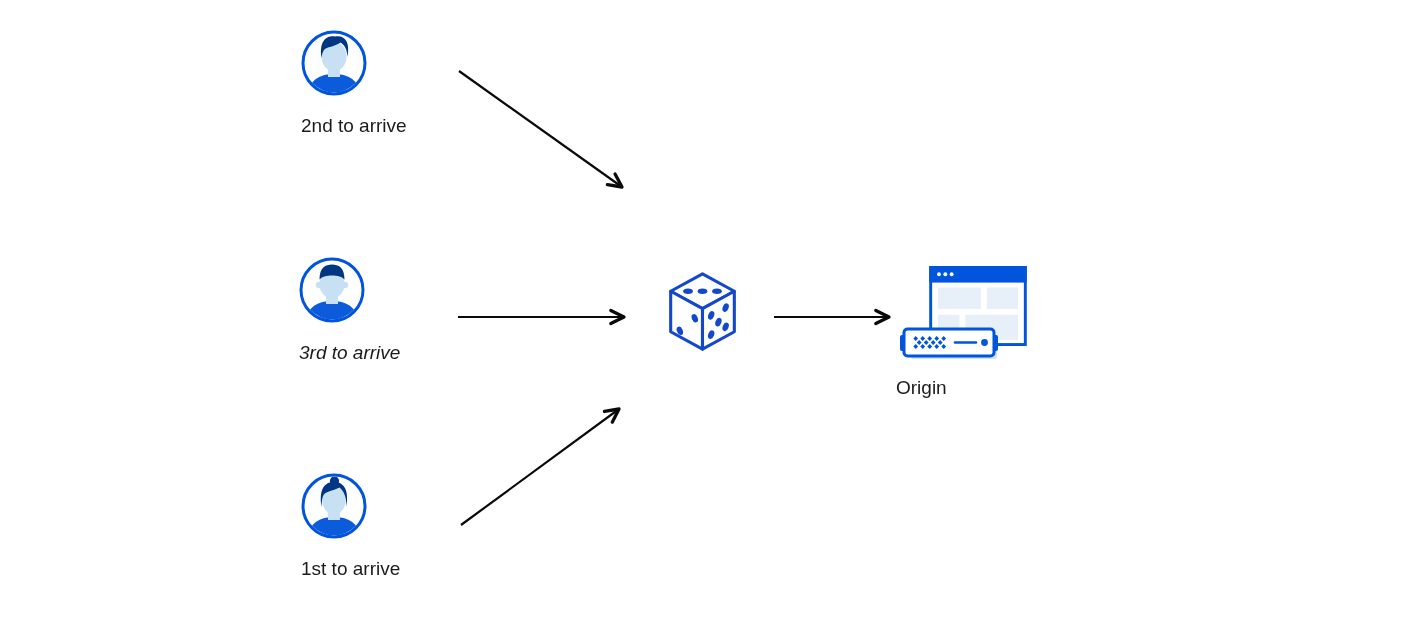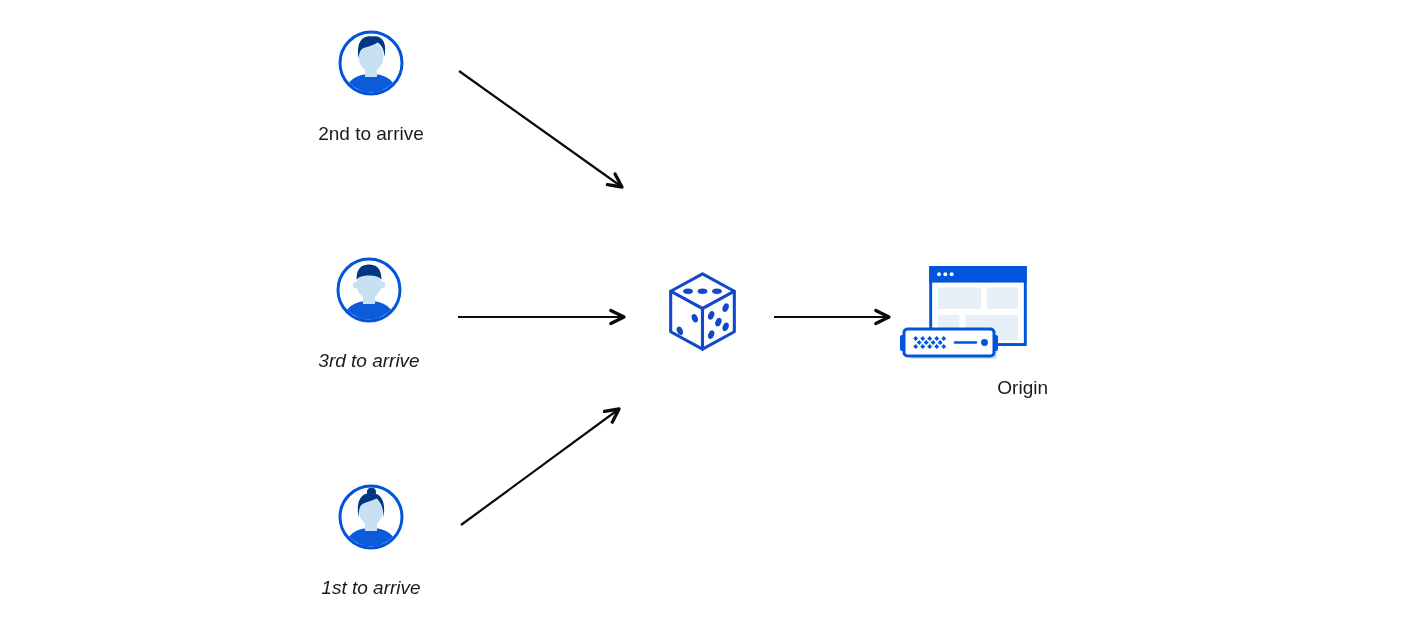--- a/index.html
+++ b/index.html
@@ -11,27 +11,27 @@
     --shadow-blue:#cfe4f7;
     --dice-blue:#1348cb;
     --arrow-black:#0a0a0a;
     --text:#1b1b1d;
     --background:#ffffff;
   }
   html,body{margin:0;padding:0;}
   body{background:var(--background);font-family:"Liberation Sans",sans-serif;}
   .canvas{position:relative;width:1405px;height:633px;background:var(--background);overflow:hidden;}
   .arrows{position:absolute;left:0;top:0;width:1405px;height:633px;pointer-events:none;}
-  .user-node{position:absolute;width:140px;display:flex;flex-direction:column;align-items:center;gap:8px;}
+  .user-node{position:absolute;width:140px;display:flex;flex-direction:column;align-items:flex-start;}
   .node-label{margin-top:20px;font-size:19px;line-height:1.1;color:var(--text);white-space:nowrap;}
   .dice-node{position:absolute;left:667px;top:271px;width:71px;height:81px;}
   .origin-node{position:absolute;left:896px;top:264px;width:136px;height:142px;}
   .browser-window-icon{position:absolute;left:33px;top:2px;}
   .server-icon{position:absolute;left:3px;top:63px;}
-  .origin-label{position:absolute;left:16px;top:113px;width:136px;text-align:right;font-size:19px;color:var(--text);}
+  .origin-label{position:absolute;left:0;top:113px;width:136px;text-align:left;font-size:19px;color:var(--text);}
 </style>
 </head>
 <body>
 
 <div class="canvas">
 
   <svg class="arrows" xmlns="http://www.w3.org/2000/svg">
     <defs>
       <marker id="ah" viewBox="0 0 12 12" refX="10" refY="6" markerWidth="9" markerHeight="9" orient="auto">
         <path d="M2,2 L10,6 L2,10" fill="none" stroke="var(--arrow-black)" stroke-width="2" stroke-linecap="round" stroke-linejoin="round"></path>
@@ -74,21 +74,21 @@
         <circle cx="20" cy="28" r="3.2" fill="var(--face-blue)"></circle>
         <circle cx="46" cy="28" r="3.2" fill="var(--face-blue)"></circle>
         <rect x="27" y="31" width="12" height="16" fill="var(--face-blue)"></rect>
         <ellipse cx="33" cy="27" rx="12.5" ry="14.5" fill="var(--face-blue)"></ellipse>
         <path d="M20.5,22.5 C20.5,10.5 26.5,7.5 33,7.5 C39.5,7.5 45.5,10.5 45.5,22.5 C41.5,17 24.5,17 20.5,22.5 Z" fill="var(--dark-blue)"></path>
       </g>
     </svg>
     <div class="node-label">3rd to arrive</div>
   </div>
 
-  <div class="user-node" style="left:301px;top:484px;font-style:italic;">
+  <div class="user-node" style="left:301px;top:473px;">
     <svg width="66" height="66" viewBox="0 0 66 66" xmlns="http://www.w3.org/2000/svg">
       <defs>
           <clipPath id="clipC">
             <circle cx="33" cy="33" r="29.5"></circle>
           </clipPath>
         </defs>
       <circle cx="33" cy="33" r="31" fill="#ffffff" stroke="var(--blue)" stroke-width="3"></circle>
       <g clip-path="url(#clipC)">
         <path d="M5,66 C9,48 21,44 33,44 C45,44 57,48 61,66 Z" fill="var(--shirt-blue)"></path>
         <circle cx="33.5" cy="8" r="4.6" fill="var(--dark-blue)"></circle>

